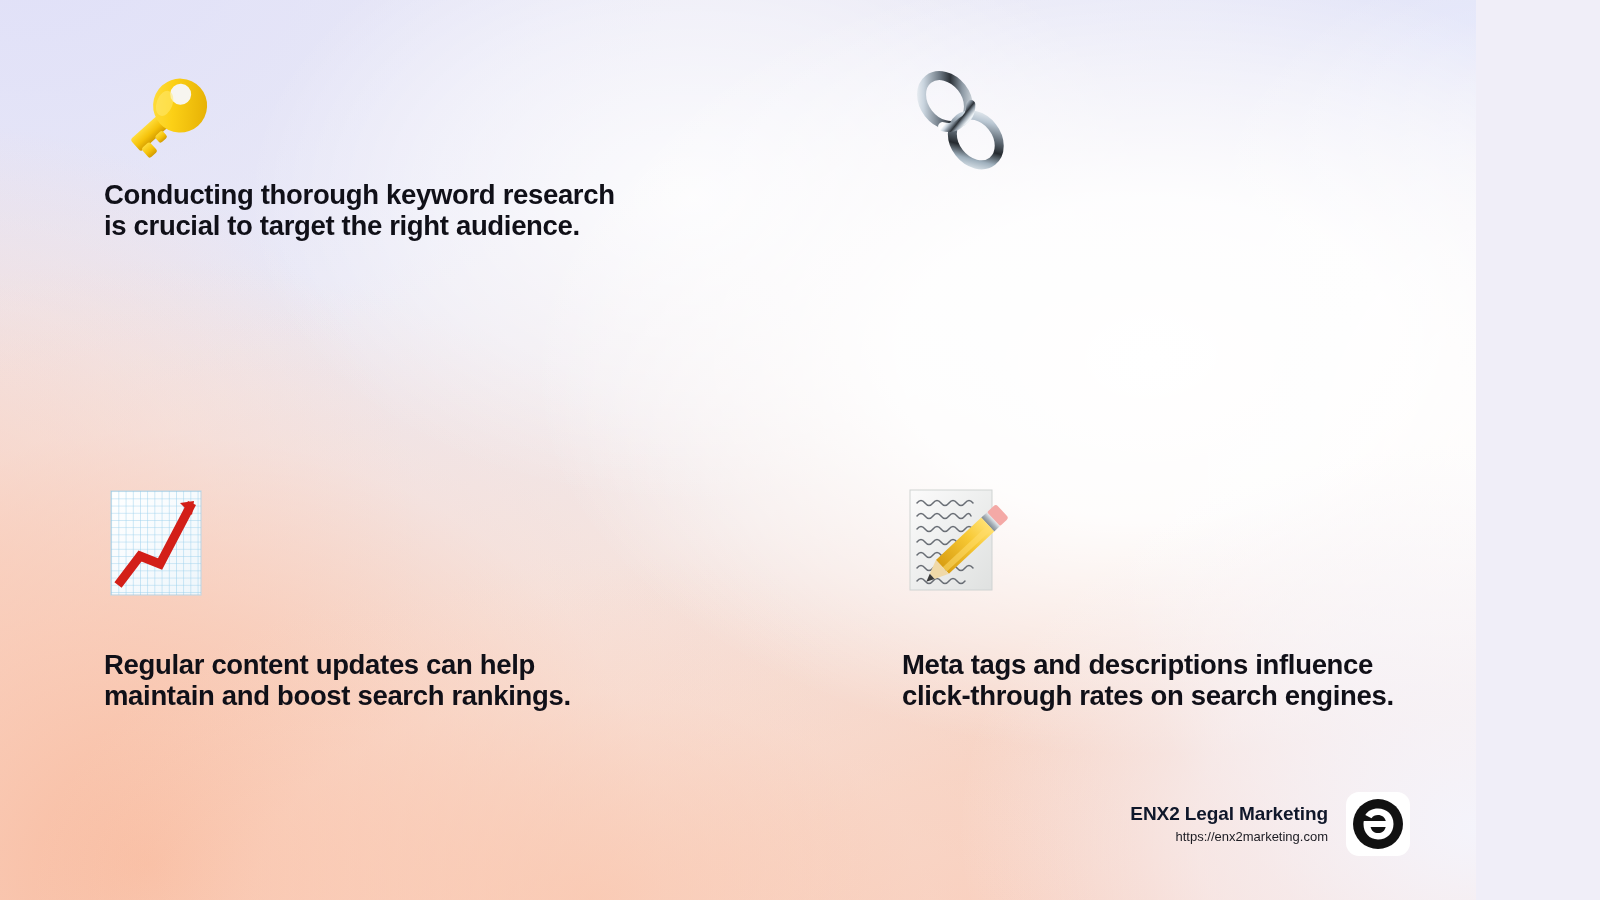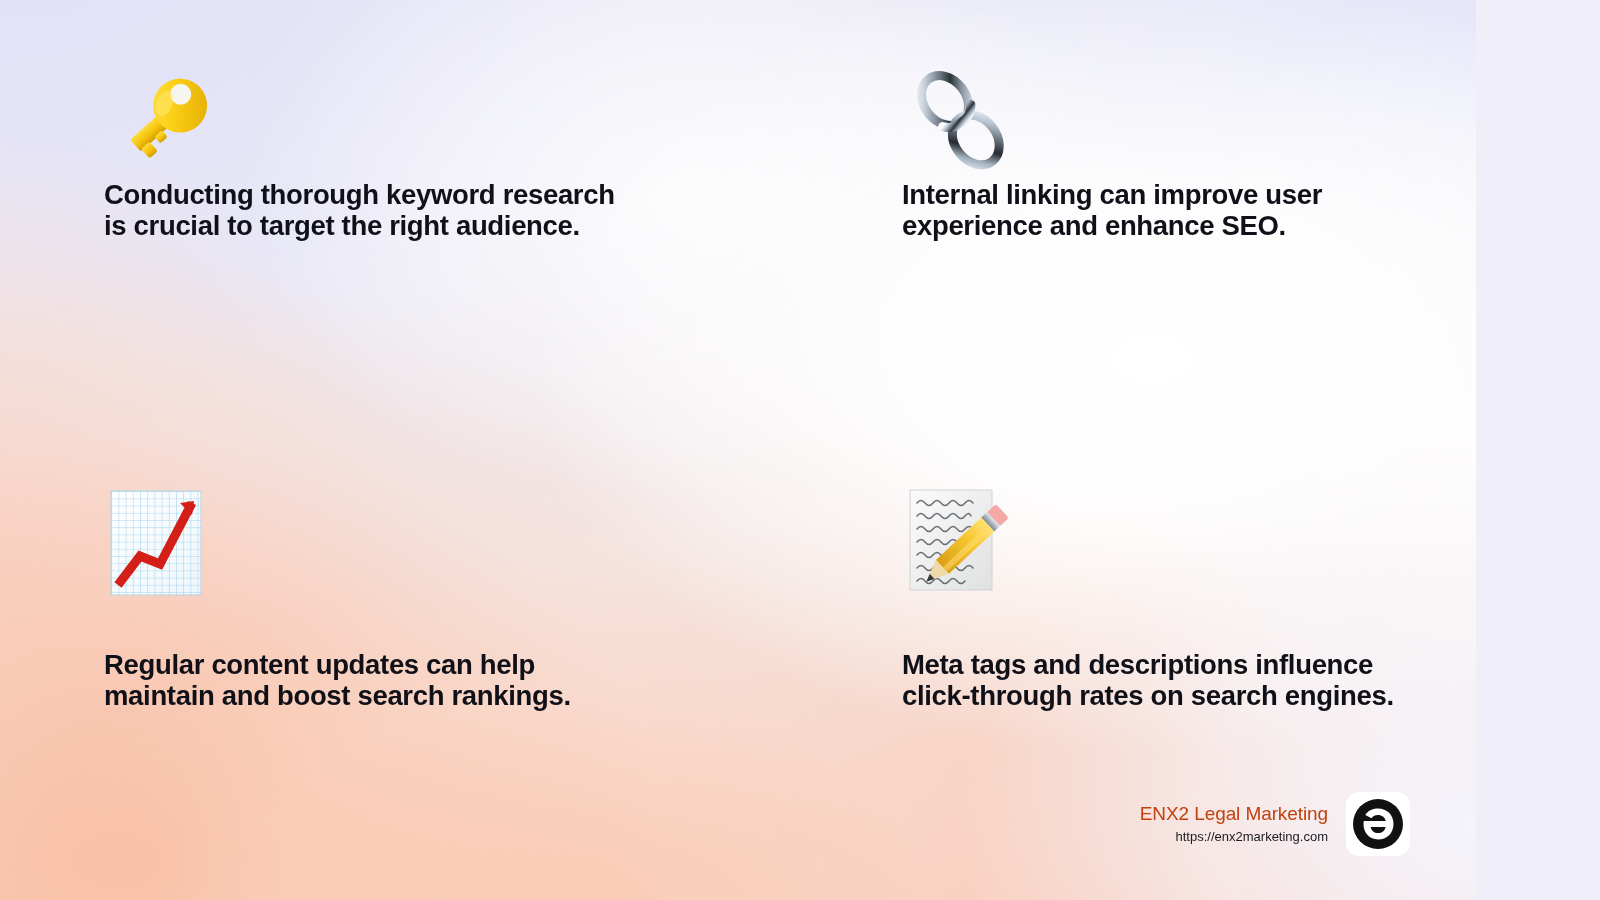--- a/index.html
+++ b/index.html
@@ -120,22 +120,22 @@
     bottom: 44px;
     display: flex;
     align-items: center;
     gap: 18px;
   }
   .brand-text {
     text-align: right;
   }
   .brand-name {
     font-size: 19px;
-    font-weight: 400;
-    color: #c2410c;
+    font-weight: 700;
+    color: #0f172a;
     letter-spacing: -0.005em;
     line-height: 1.25;
     white-space: nowrap;
   }
   .brand-url {
     font-size: 13px;
     font-weight: 400;
     color: #1b1b22;
     line-height: 1.3;
     margin-top: 4px;
@@ -224,22 +224,20 @@
               <stop offset="100%" stop-color="#f2f7fa"></stop>
             </linearGradient>
           </defs>
           <g transform="rotate(-38 59 59)">
             <ellipse cx="59" cy="33" rx="21" ry="27" fill="none" stroke="url(#chromeA)" stroke-width="9"></ellipse>
             <ellipse cx="59" cy="83" rx="21" ry="27" fill="none" stroke="url(#chromeB)" stroke-width="9"></ellipse>
             <path d="M 41 52 A 21 27 0 0 0 59 60 A 21 27 0 0 0 77 52" fill="none" stroke="url(#chromeA)" stroke-width="9" stroke-linecap="round"></path>
           </g>
         </svg>
       </span>
-      <div class="card-text">Internal linking can improve user
-experience and enhance SEO.</div>
     </div>
 
     <div class="card card-bl">
       <span class="card-icon card-icon-sm">
         <svg width="104" height="118" viewBox="0 0 104 118" aria-hidden="true">
           <defs>
             <pattern id="gridSm" width="7.2" height="7.2" patternUnits="userSpaceOnUse">
               <path d="M 7.2 0 L 0 0 0 7.2" fill="none" stroke="#7fc4e8" stroke-width="1"></path>
             </pattern>
             <linearGradient id="paperG" x1="0" y1="0" x2="1" y2="1">

